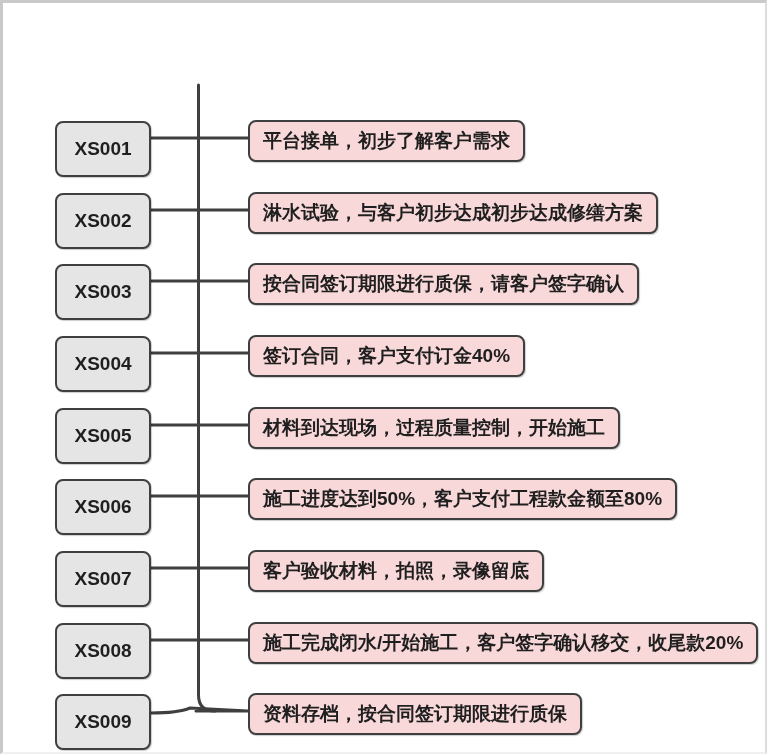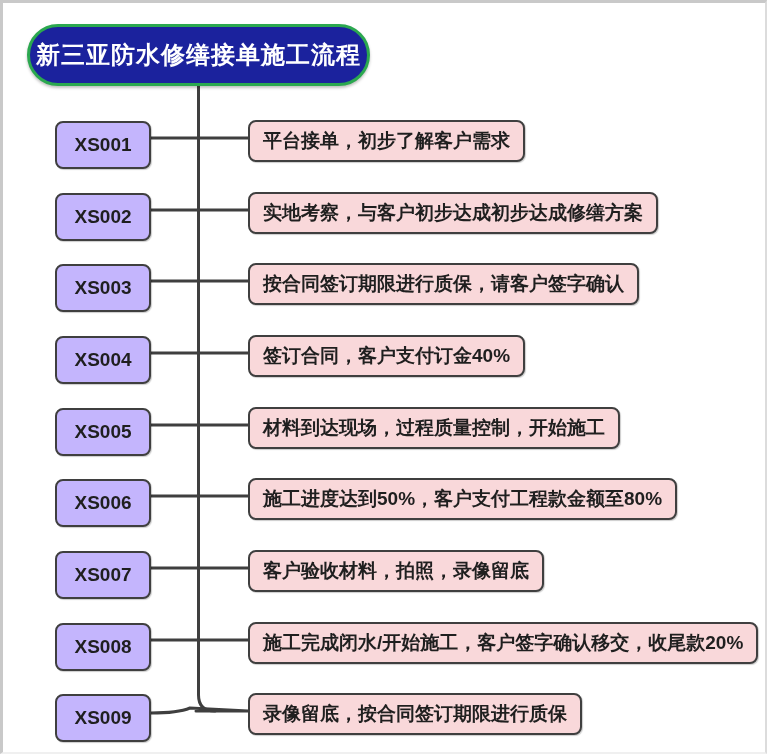--- a/index.html
+++ b/index.html
@@ -26,23 +26,23 @@
     display:flex;align-items:center;justify-content:center;
     box-shadow:0 2px 3px rgba(0,0,0,0.25);
     cursor:pointer;
   }
   .title-node span{
     color:#ffffff;font-size:24px;font-weight:bold;letter-spacing:1px;white-space:nowrap;
   }
   .row{position:absolute;left:-3px;width:767px;height:0;}
   .code-node{
     position:absolute;left:55px;top:-20px;
-    width:96px;height:48px;
+    width:96px;height:56px;
     box-sizing:border-box;
-    background:#c4b5fd;
+    background:#e5e5e5;
     border:2.5px solid #3F3F3F;
     border-radius:8px;
     display:flex;align-items:center;justify-content:center;
     box-shadow:1px 1px 1px rgba(0,0,0,0.2);
     cursor:pointer;
   }
   .code-node span{
     color:#1F1F1F;font-size:19px;font-weight:bold;white-space:nowrap;
   }
   .desc-node{
@@ -75,39 +75,36 @@
       <line x1="151" y1="281" x2="248" y2="281"></line>
       <line x1="151" y1="353" x2="248" y2="353"></line>
       <line x1="151" y1="425" x2="248" y2="425"></line>
       <line x1="151" y1="496" x2="248" y2="496"></line>
       <line x1="151" y1="568" x2="248" y2="568"></line>
       <line x1="151" y1="640" x2="248" y2="640"></line>
       <path d="M151 713 Q178 713 190 708 L248 711 M196 711 L248 711"></path>
     </g>
   </svg>
 
-  <div class="title-node">
-    <span>新三亚防水修缮接单施工流程</span>
-  </div>
 
   <div class="row" style="top:138px">
     <div class="code-node">
       <span>XS001</span>
     </div>
     <div class="desc-node">
       <span>平台接单，初步了解客户需求</span>
     </div>
   </div>
 
   <div class="row" style="top:210px">
     <div class="code-node">
       <span>XS002</span>
     </div>
     <div class="desc-node">
-      <span>实地考察，与客户初步达成初步达成修缮方案</span>
+      <span>淋水试验，与客户初步达成初步达成修缮方案</span>
     </div>
   </div>
 
   <div class="row" style="top:281px">
     <div class="code-node">
       <span>XS003</span>
     </div>
     <div class="desc-node">
       <span>按合同签订期限进行质保，请客户签字确认</span>
     </div>
@@ -156,17 +153,17 @@
     <div class="desc-node">
       <span>施工完成闭水/开始施工，客户签字确认移交，收尾款20%</span>
     </div>
   </div>
 
   <div class="row" style="top:711px">
     <div class="code-node">
       <span>XS009</span>
     </div>
     <div class="desc-node">
-      <span>录像留底，按合同签订期限进行质保</span>
+      <span>资料存档，按合同签订期限进行质保</span>
     </div>
   </div>
 
 </div>
 
 </body></html>

